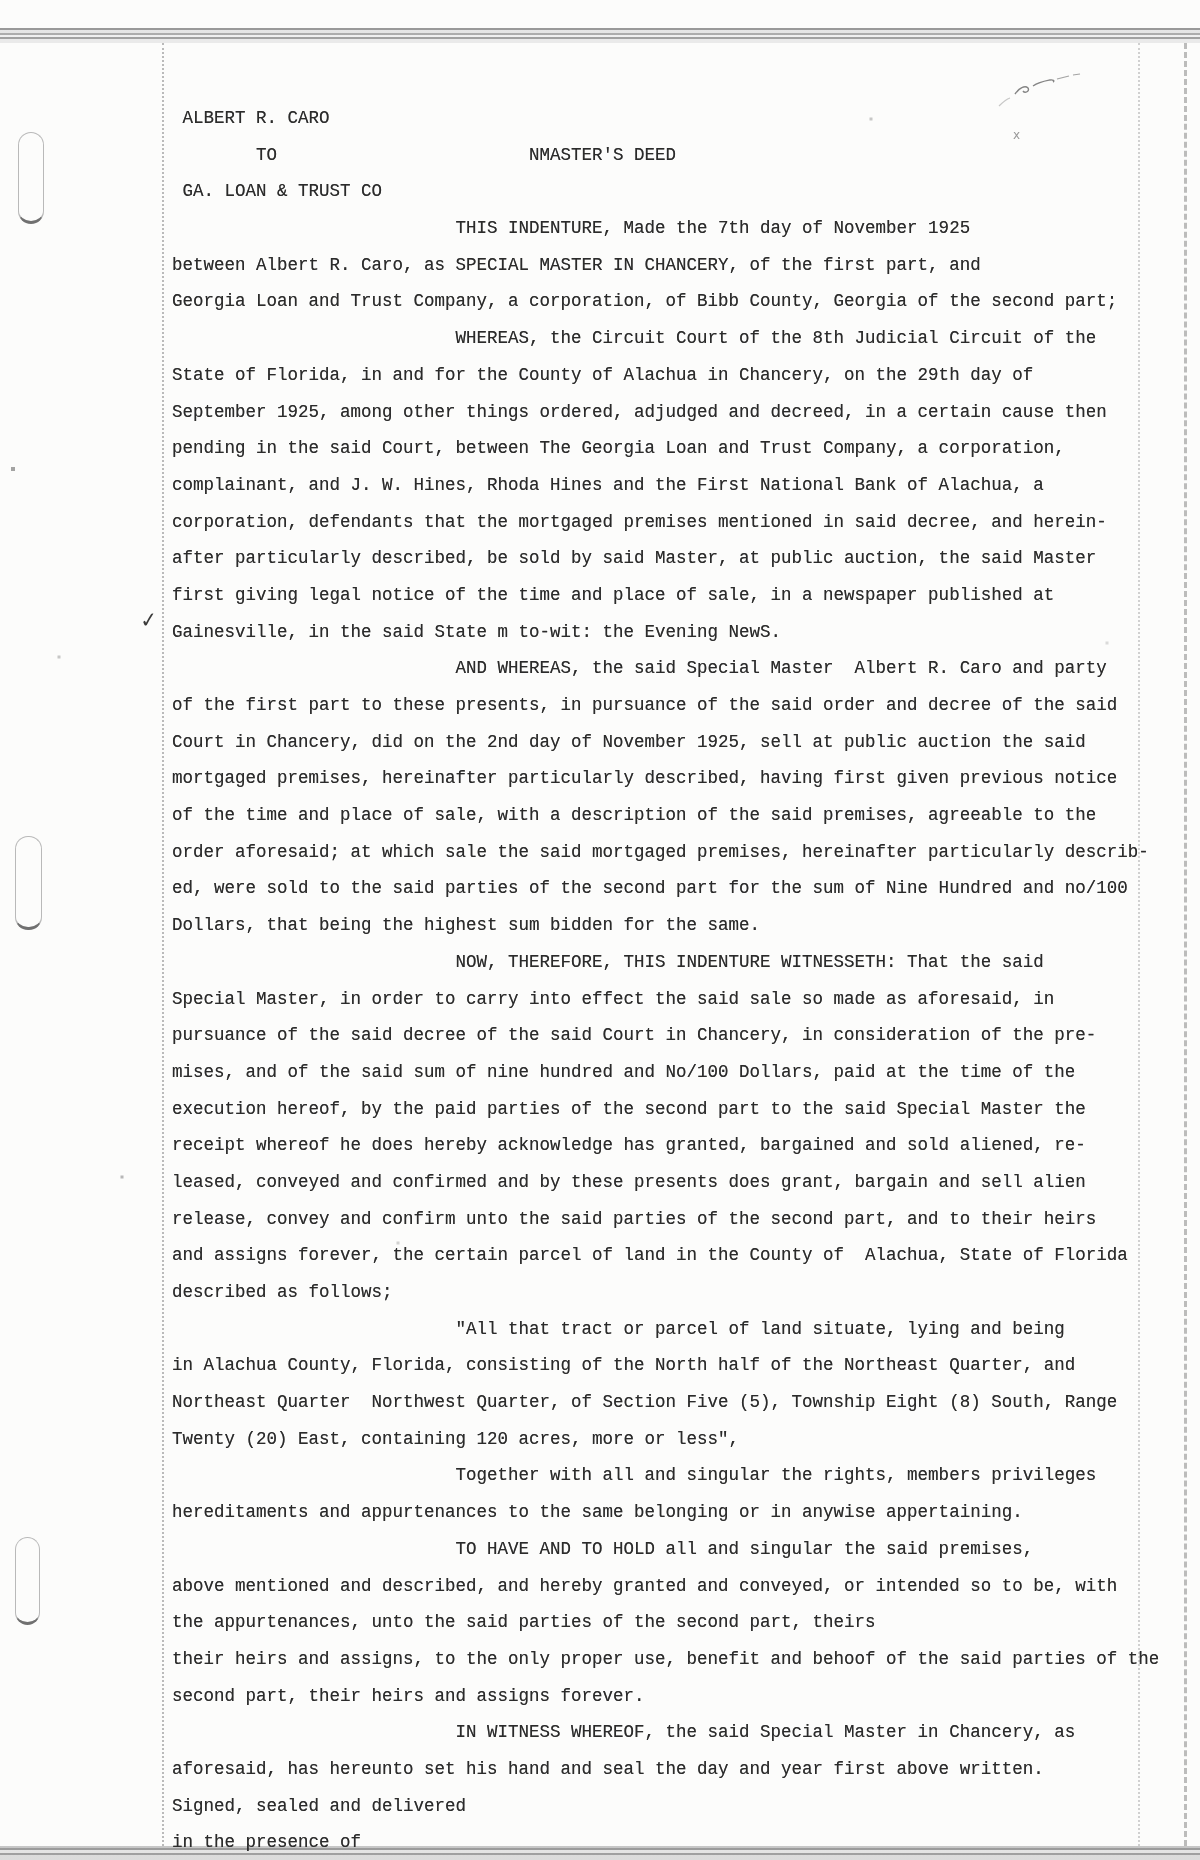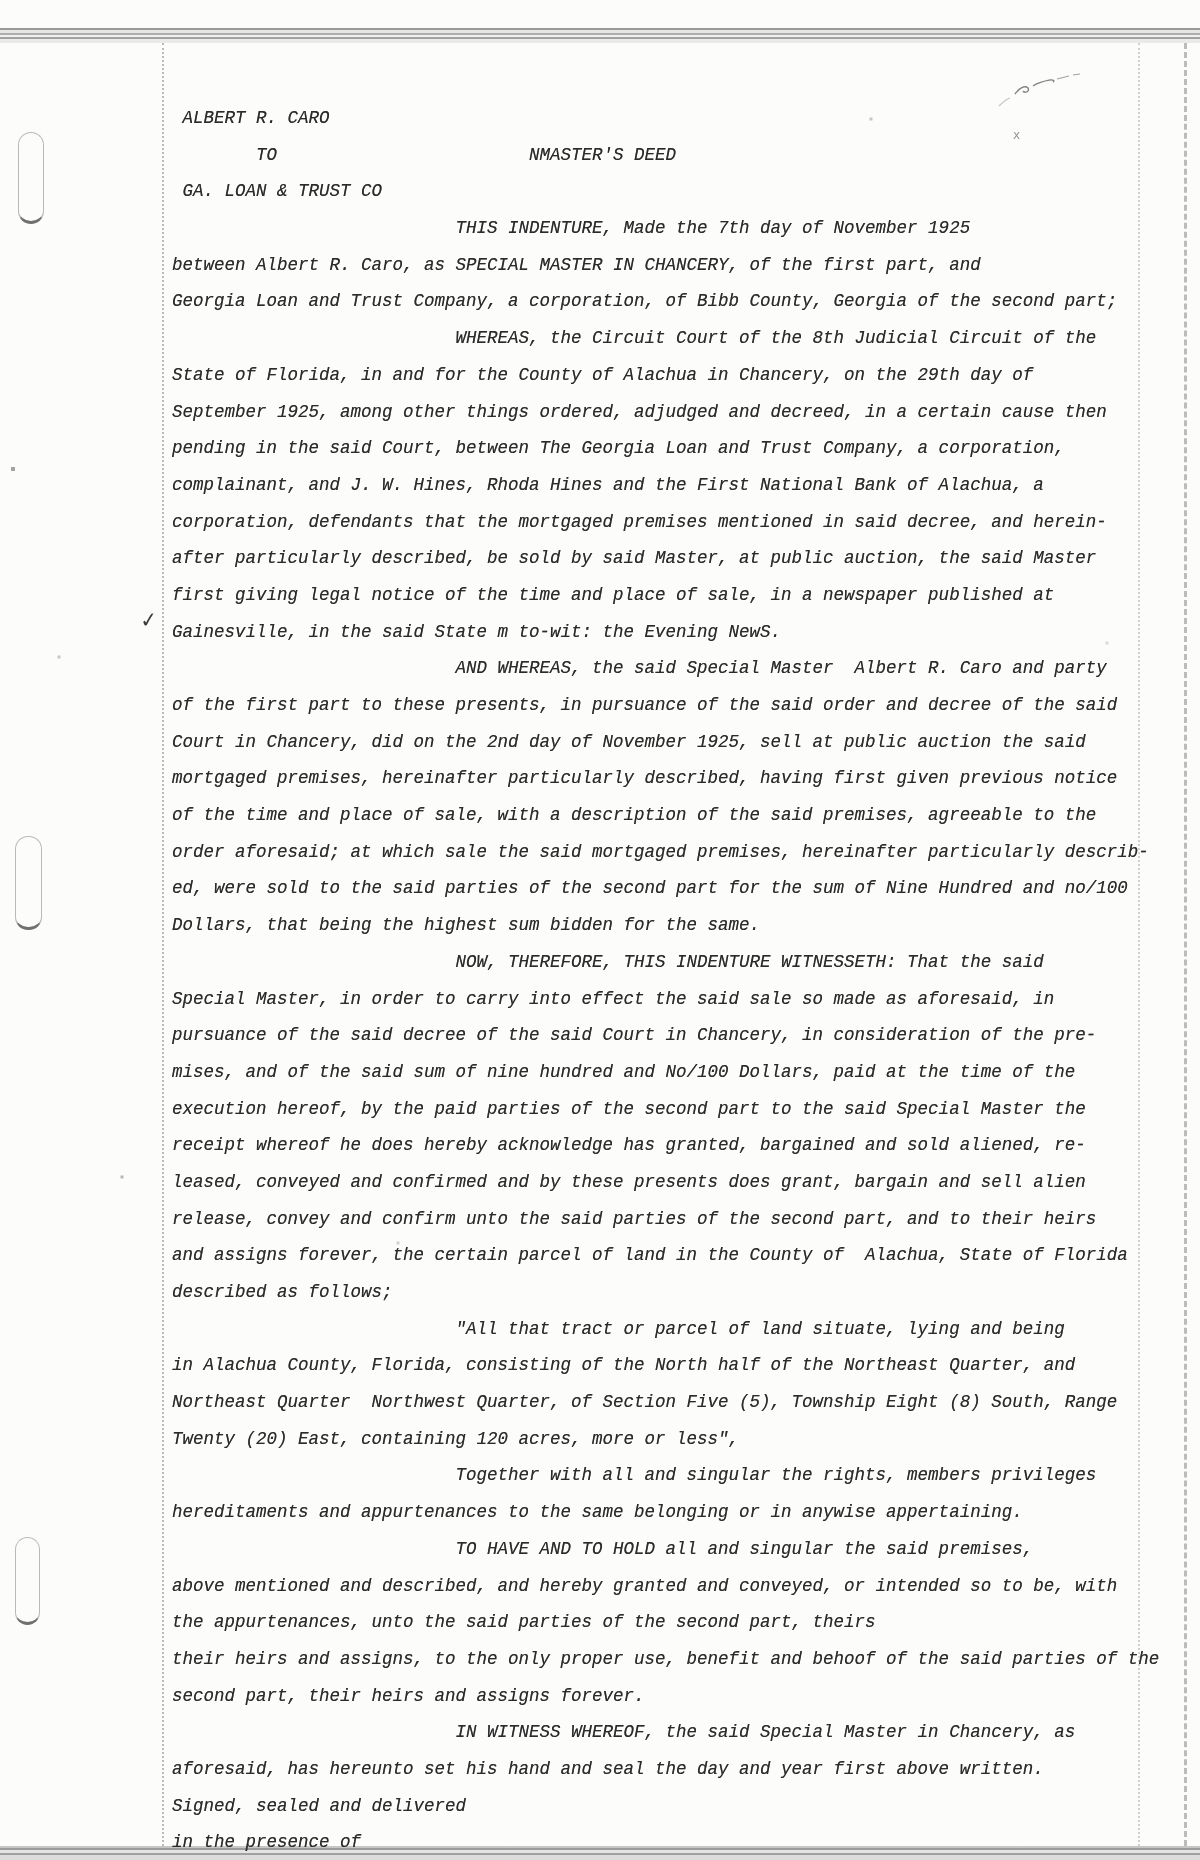--- a/index.html
+++ b/index.html
@@ -58,21 +58,21 @@
   .text-block {
     position: absolute;
     left: 172px; top: 100px;
     width: 1020px;
     font-size: 17.5px;
     line-height: 36.7px;
     color: #2b2b2b;
     white-space: pre;
     text-shadow: 0 0 0.5px rgba(20,20,20,0.55);
   }
-  .doc-line { height: 36.7px; font-style: italic; }
+  .doc-line { height: 36.7px; }
   
   .checkmark {
     position: absolute; left: 140px; top: 608px;
     font-size: 21px; color: #3a3a3a;
     transform: rotate(-6deg);
     font-family: "DejaVu Sans", sans-serif;
   }
   .xmark {
     position: absolute; left: 1013px; top: 128px;
     font-size: 12px; color: #6f6f6f; opacity: .7;

